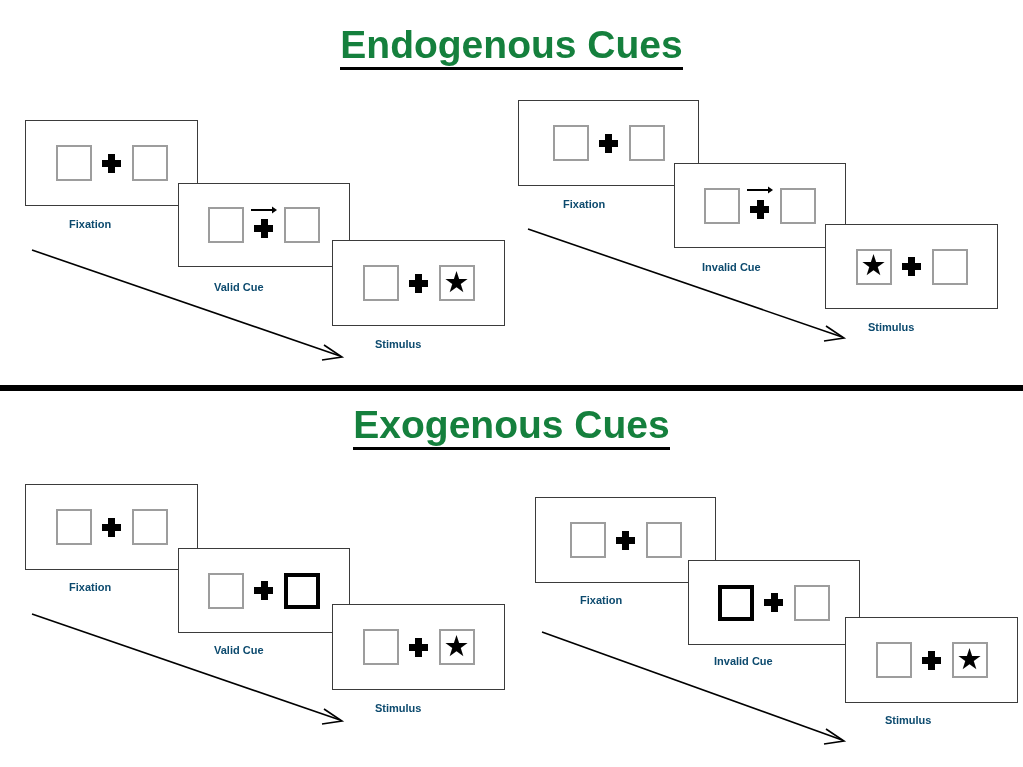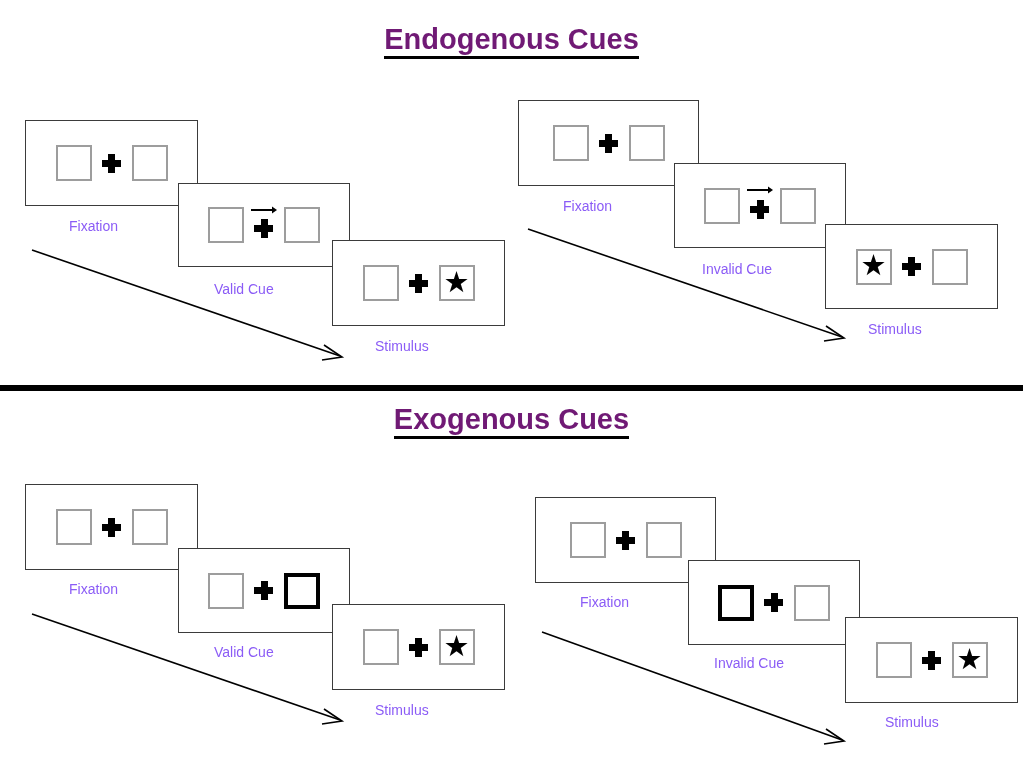--- a/index.html
+++ b/index.html
@@ -20,22 +20,22 @@
     width: 1023px;
     height: 767px;
   }
 
   
   .section-title {
     position: absolute;
     width: 100%;
     text-align: center;
     font-weight: bold;
-    font-size: 29px;
-    color: #701a75;
+    font-size: 39px;
+    color: #15803d;
     letter-spacing: 0px;
   }
   .section-title span {
     border-bottom: 3px solid #000000;
     padding-bottom: 1px;
   }
 
   
   .divider {
     position: absolute;
@@ -120,23 +120,23 @@
     transform: translateX(-50%);
     top: -6px;
     width: 28px;
     height: 11px;
   }
   .arrow-cue svg { display: block; }
 
   
   .stage-label {
     position: absolute;
-    font-weight: normal;
-    font-size: 14px;
-    color: #8b5cf6;
+    font-weight: bold;
+    font-size: 11px;
+    color: #0c4a6e;
     white-space: nowrap;
   }
 
   
   .flow-arrow {
     position: absolute;
     pointer-events: none;
   }
   .flow-arrow svg { display: block; overflow: visible; }
 </style>

